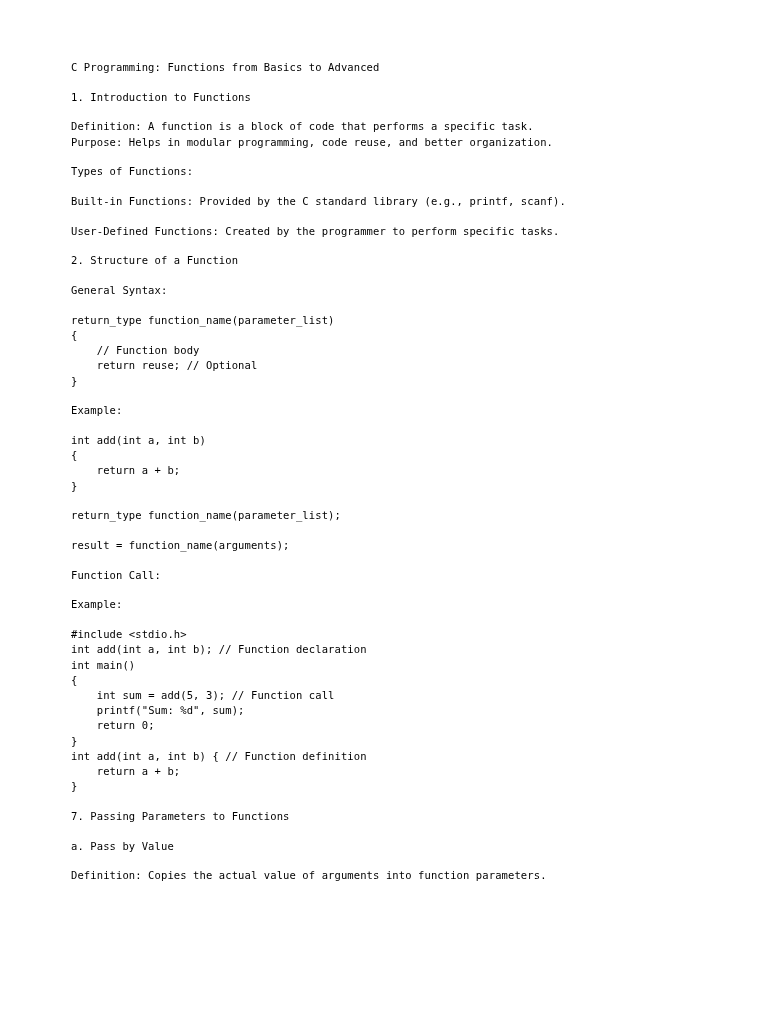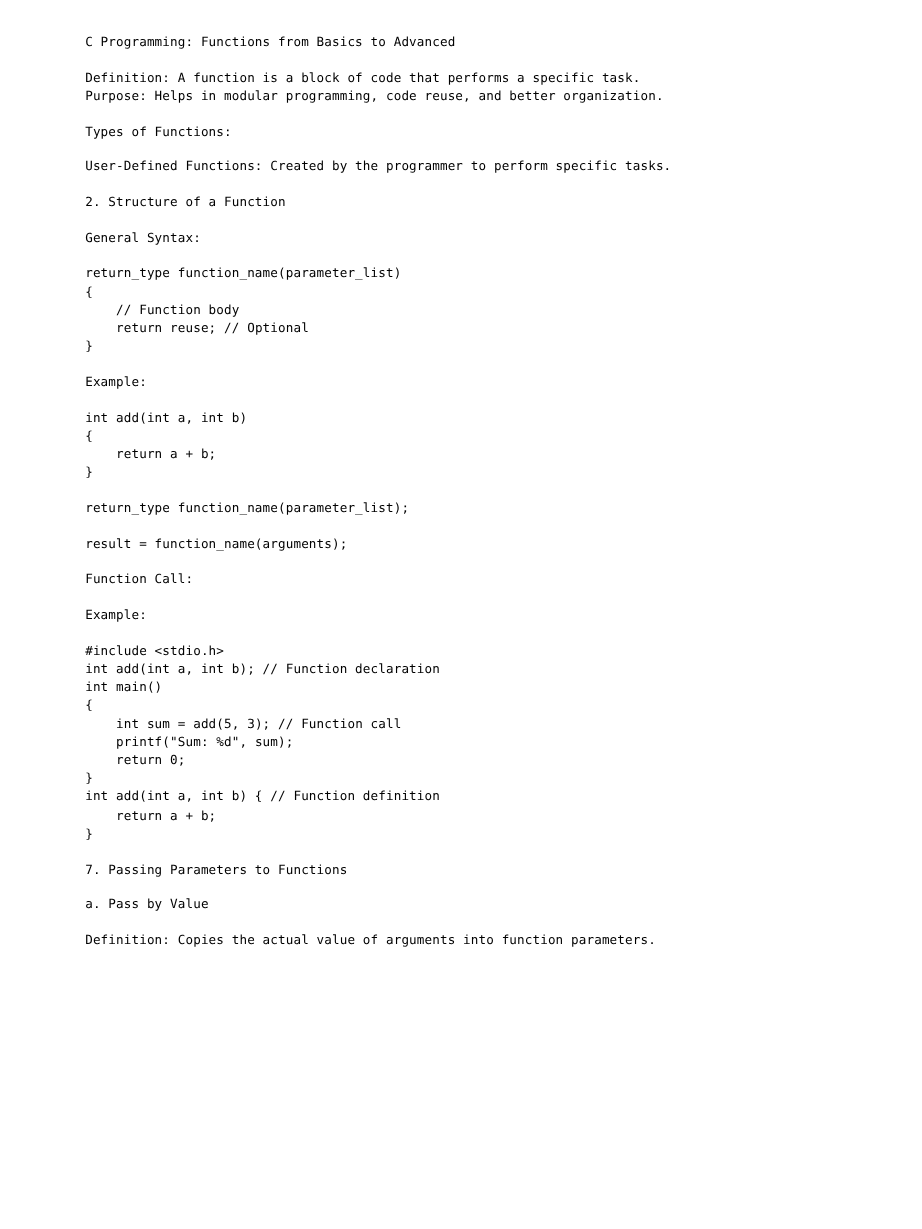--- a/index.html
+++ b/index.html
@@ -10,42 +10,44 @@
   body {
     width: 768px;
     height: 1024px;
     font-family: "DejaVu Sans Mono", monospace;
     color: #000000;
   }
   .page {
     box-sizing: border-box;
     width: 768px;
     min-height: 1024px;
-    padding: 28px 70px 40px 71px;
+    padding: 60px 70px 40px 71px;
     background: #ffffff;
   }
   .block {
     font-size: 10.5px;
     line-height: 15.2px;
     white-space: pre-wrap;
     margin: 0 0 14.5px 0;
     letter-spacing: 0.01em;
   }
   .block:last-child {
     margin-bottom: 6px;
   }
 </style>
 </head>
 <body>
 
 <div class="page">
   <div class="block">C Programming: Functions from Basics to Advanced</div>
+  <div class="block">1. Introduction to Functions</div>
   <div class="block">Definition: A function is a block of code that performs a specific task.
 Purpose: Helps in modular programming, code reuse, and better organization.</div>
   <div class="block">Types of Functions:</div>
+  <div class="block">Built-in Functions: Provided by the C standard library (e.g., printf, scanf).</div>
   <div class="block">User-Defined Functions: Created by the programmer to perform specific tasks.</div>
   <div class="block">2. Structure of a Function</div>
   <div class="block">General Syntax:</div>
   <div class="block">return_type function_name(parameter_list)
 {
     // Function body
     return reuse; // Optional
 }</div>
   <div class="block">Example:</div>
   <div class="block">int add(int a, int b)

